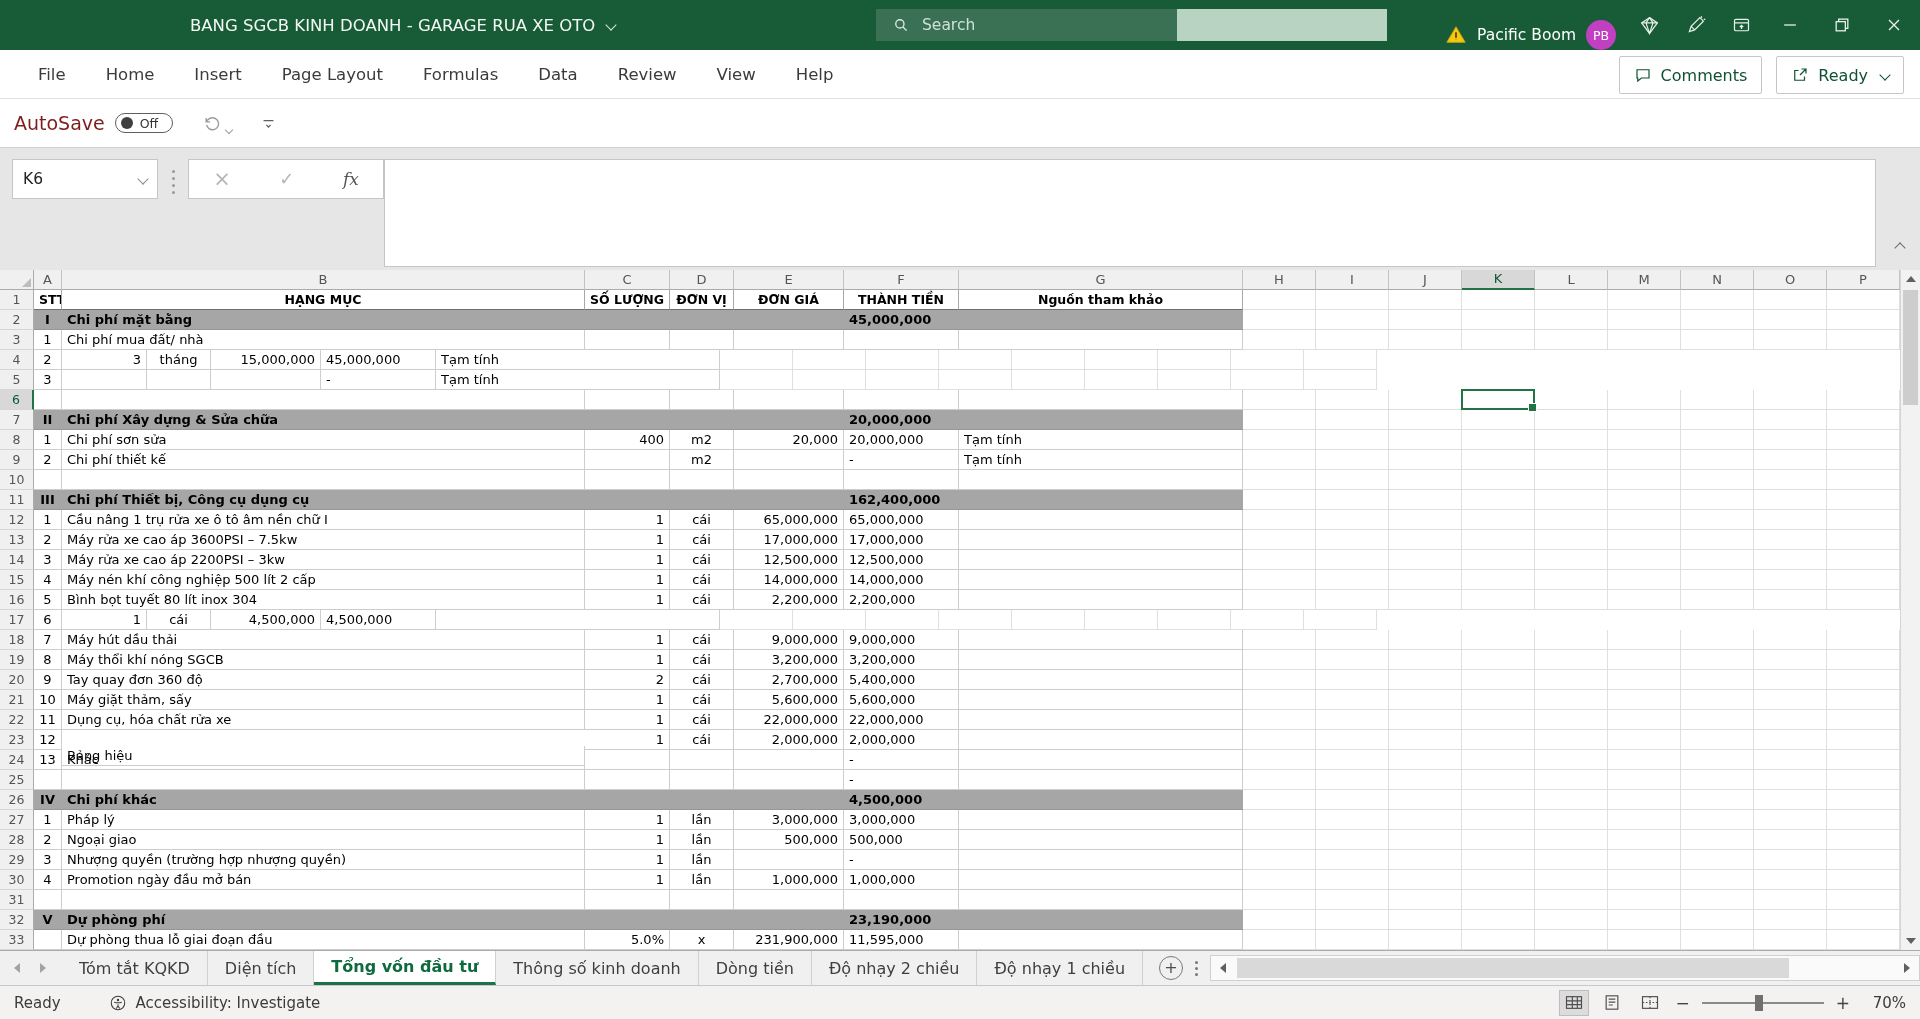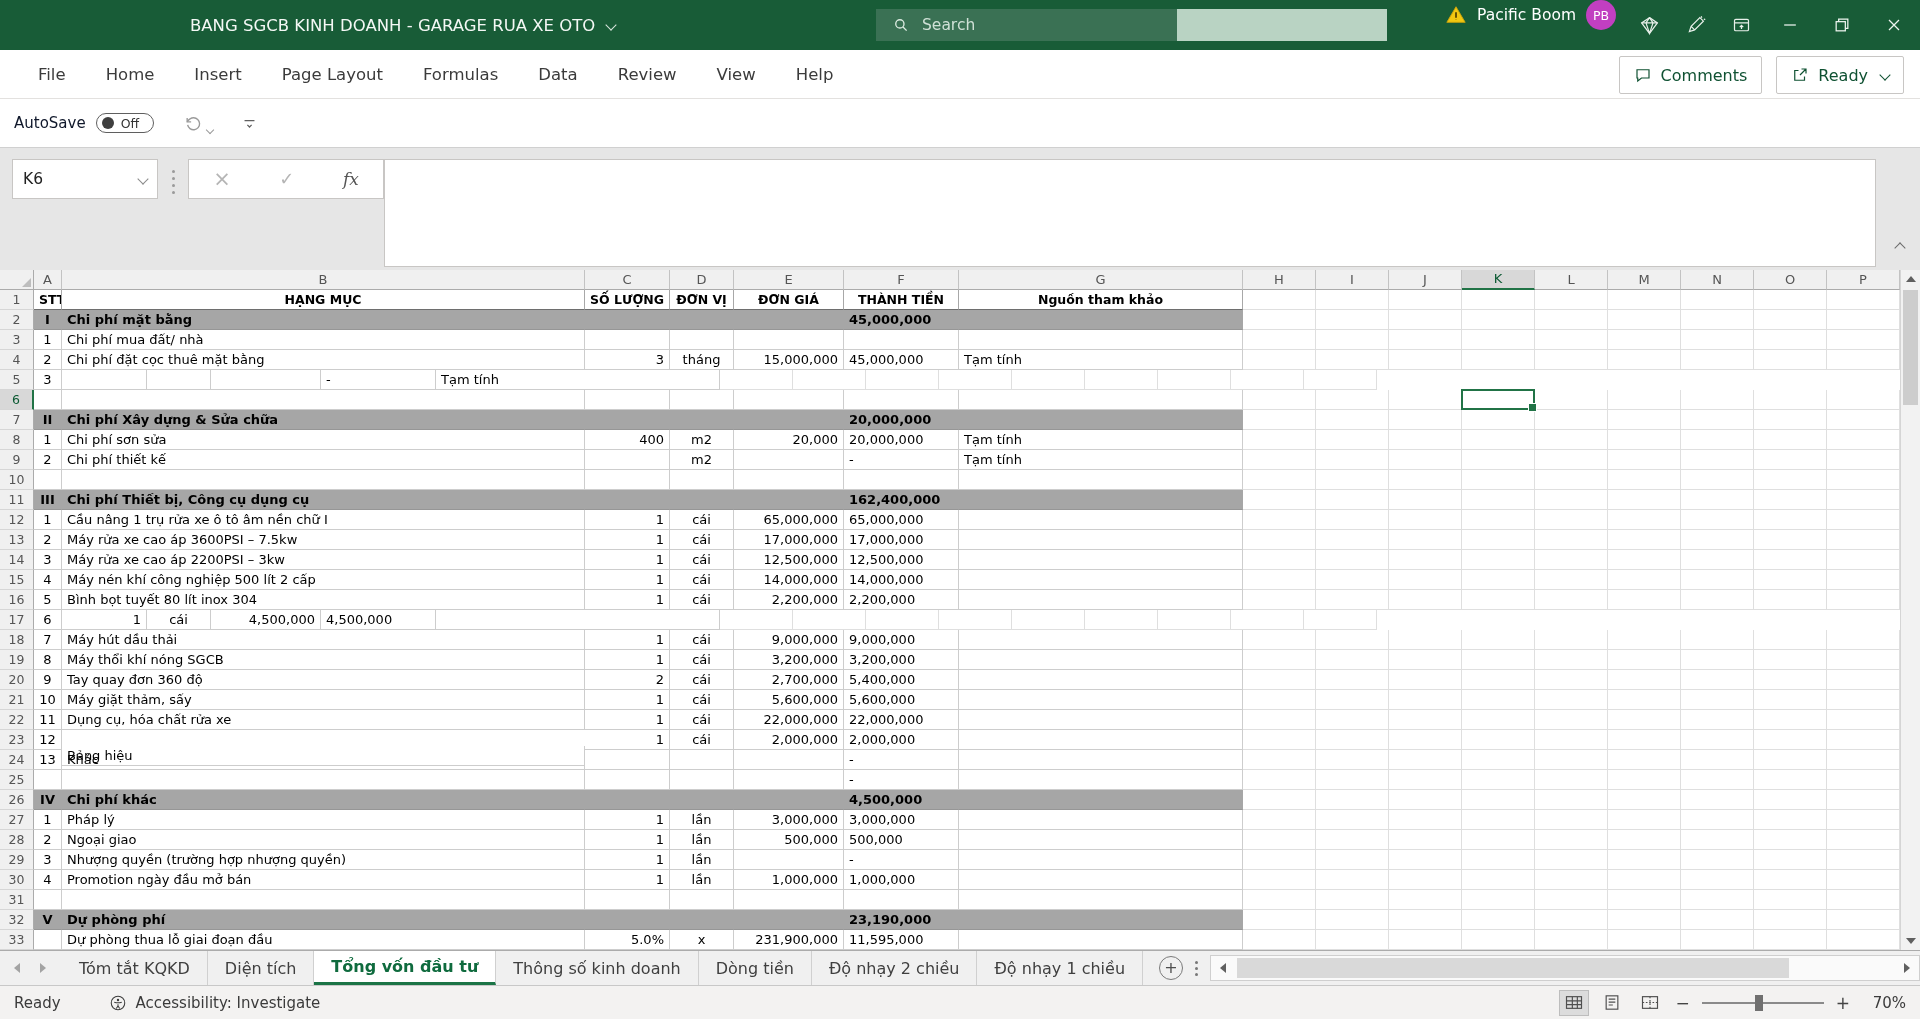--- a/index.html
+++ b/index.html
@@ -8,36 +8,36 @@
        --titlebar:#185c37;--green:#217346;--section:#a6a6a6;--avatar:#c13fc1;}
   .chv{display:inline-block;width:7px;height:7px;border-right:1.7px solid currentColor;border-bottom:1.7px solid currentColor;transform:rotate(45deg);}
   .chv.up{transform:rotate(-135deg);}
   svg{display:block;}
 
   
   #titlebar{position:absolute;left:0;top:0;width:100%;height:50px;background:var(--titlebar);color:#eef5f0;}
   .wb-title{position:absolute;left:190px;top:0;height:50px;display:flex;align-items:center;gap:12px;font-size:16.5px;color:#f4f8f5;}
   .searchbox{position:absolute;left:876px;top:9px;width:511px;height:32px;background:#3a7154;display:flex;align-items:center;padding-left:16px;gap:12px;color:#cfe0d6;font-size:15.5px;box-sizing:border-box;}
   .search-pale{position:absolute;right:0;top:0;width:210px;height:32px;background:#b9d3c3;}
-  .tb-right{position:absolute;right:0;top:0;height:50px;display:flex;align-items:flex-start;}
+  .tb-right{position:absolute;right:0;top:0;height:50px;display:flex;align-items:flex-end;}
   .tb-user{display:flex;align-items:center;gap:10px;font-size:15.5px;color:#fff;margin:0 10px 0 0;}
   .avatar{width:30px;height:30px;border-radius:50%;background:var(--avatar);display:flex;align-items:center;justify-content:center;font-size:12.5px;color:#fff;}
   .tb-ic{width:46px;height:50px;display:flex;align-items:center;justify-content:center;color:#e8f0ea;}
   .wbtn{width:52px;height:50px;display:flex;align-items:center;justify-content:center;color:#eef5f0;}
 
   
   #menubar{position:absolute;top:50px;left:0;width:100%;height:49px;background:#fff;border-bottom:1px solid #e3e1df;box-sizing:border-box;}
   #menutabs{display:flex;margin-left:18px;height:48px;}
   .mtab{padding:0 20px;font-size:16.5px;color:#3b3b3b;display:flex;align-items:center;}
   .mb-right{position:absolute;right:16px;top:6px;display:flex;gap:14px;align-items:center;}
   .gbtn{display:flex;align-items:center;gap:9px;border:1px solid #c8c6c4;background:#fff;height:36px;padding:0 14px;font-size:16px;color:#0f5132;border-radius:2px;}
 
   
   #qatrow{position:absolute;top:99px;left:0;width:100%;height:48px;background:#fff;display:flex;align-items:center;padding-left:14px;box-sizing:border-box;}
-  .as-label{font-size:15px;color:#0f172a;}
+  .as-label{font-size:19px;color:#7f1d1d;}
   .toggle{margin-left:10px;width:58px;height:20px;border:1px solid #5f5f5f;border-radius:11px;display:flex;align-items:center;padding:0 5px;gap:7px;box-sizing:border-box;}
   .knob{width:12px;height:12px;border-radius:50%;background:#3f3f3f;}
   .tog-txt{font-size:12.5px;color:#333;}
   .undo-wrap{margin-left:30px;display:flex;align-items:end;gap:4px;color:#9a9a9a;}
   .qat-cust{margin-left:28px;color:#5f5f5f;}
 
   
   #formularegion{position:absolute;top:147px;left:0;width:100%;height:123px;background:#e6e6e6;border-top:1px solid #d0d0d0;box-sizing:border-box;}
   .namebox{position:absolute;left:12px;top:11px;width:146px;height:40px;background:#fff;border:1px solid #c8c6c4;display:flex;align-items:center;justify-content:space-between;padding:0 10px;font-size:15.5px;color:#222;box-sizing:border-box;}
   .namebox .chv{color:#8a8a8a;}
@@ -322,21 +322,20 @@
           <div class="c lt" style="width: 73px;"></div>
           <div class="c lt" style="width: 73px;"></div>
           <div class="c lt" style="width: 73px;"></div>
           <div class="c lt" style="width: 73px;"></div>
           <div class="c lt" style="width: 73px;"></div>
           <div class="c lt" style="width: 73px;"></div>
         </div>
         <div class="grow">
           <div class="rnum">4</div>
           <div class="c al-stt" style="width: 28px;">2</div>
-          <div class="c al-item" style="width: 523px;">Chi phí đặt cọc thuê mặt bằng</div>
           <div class="c al-qty" style="width: 85px;">3</div>
           <div class="c al-unit" style="width: 64px;">tháng</div>
           <div class="c al-price" style="width: 110px;">15,000,000</div>
           <div class="c al-total" style="width: 115px;">45,000,000</div>
           <div class="c al-src" style="width: 284px;">Tạm tính</div>
           <div class="c lt" style="width: 73px;"></div>
           <div class="c lt" style="width: 73px;"></div>
           <div class="c lt" style="width: 73px;"></div>
           <div class="c lt" style="width: 73px;"></div>
           <div class="c lt" style="width: 73px;"></div>

